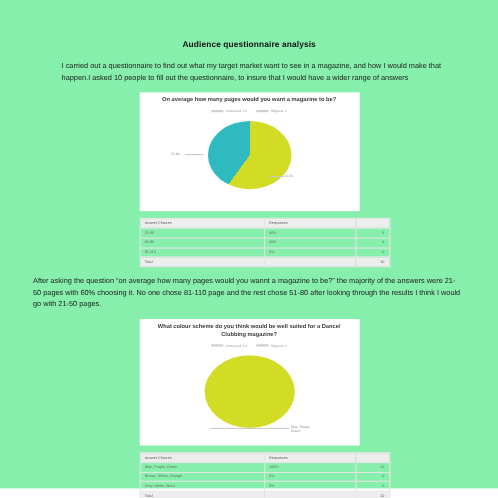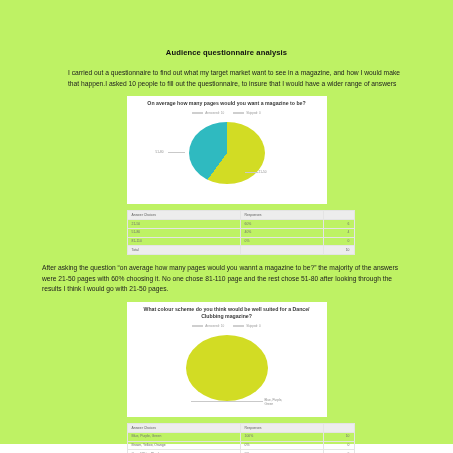--- a/index.html
+++ b/index.html
@@ -13,23 +13,23 @@
     overflow: hidden;
     font-family: "Liberation Sans", sans-serif;
     color: #222222;
     -webkit-font-smoothing: antialiased;
   }
 
   .page {
     position: relative;
     width: 453px;
     height: 444px;
-    background: #bef264;
+    background: #86efac;
     box-sizing: border-box;
-    padding: 12px;
+    padding: 0;
   }
 
   
   .doc-title {
     text-align: center;
     font-size: 7.6px;
     font-weight: bold;
     color: #111111;
     margin: 0;
     padding-top: 36px;

